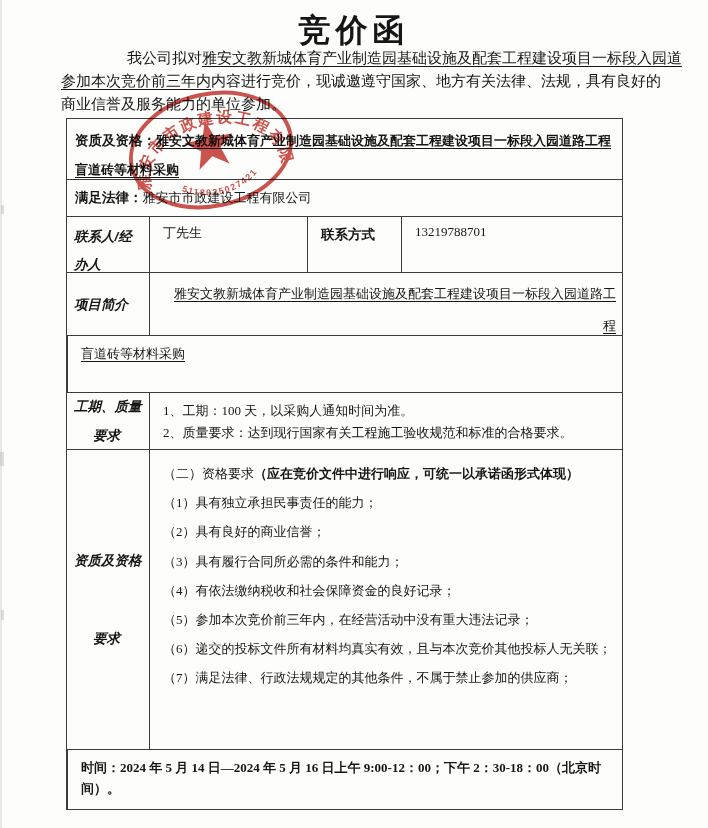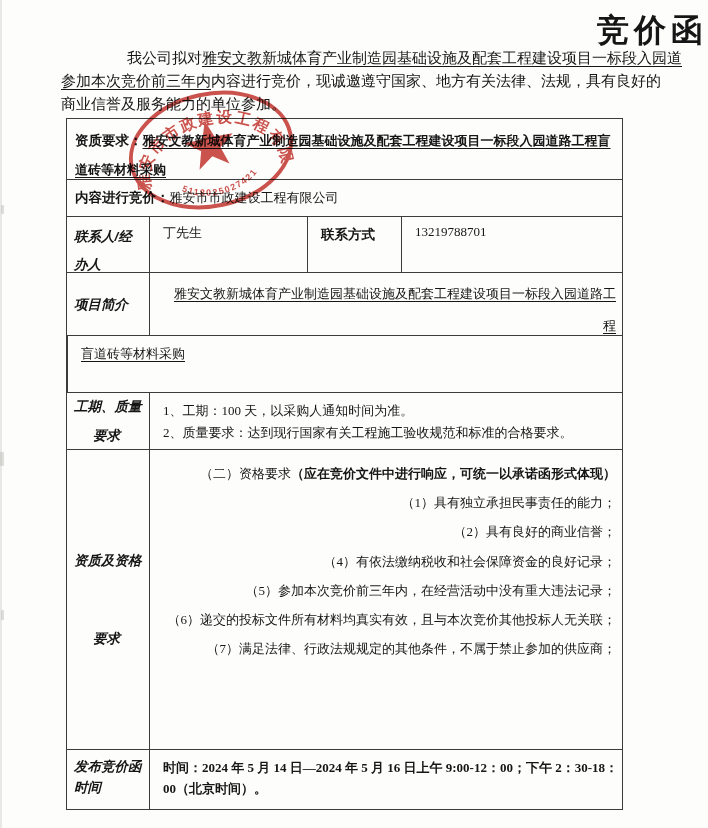--- a/index.html
+++ b/index.html
@@ -7,21 +7,21 @@
     width:708px;height:828px;position:relative;overflow:hidden;
     background:#fdfdfc;
     font-family:"Liberation Serif","DejaVu Serif",serif;
     color:#161616;
   }
   .scan-edge{position:absolute;left:0;top:0;width:2px;height:828px;background:#e8e8e6;}
   .speck{position:absolute;background:#b5b5b2;opacity:.45;border-radius:1px;}
 
   
   .doc-title{
-    position:absolute;top:9px;left:0;width:708px;text-align:right;
+    position:absolute;top:9px;left:0;width:708px;text-align:center;
     font-size:32px;font-weight:bold;letter-spacing:5px;
     font-family:"Liberation Serif","DejaVu Serif",serif;
   }
 
   
   .intro{
     position:absolute;left:28px;top:47px;width:660px;
     font-size:15px;line-height:23px;white-space:nowrap;margin-left:33px;
   }
   .intro .l1{padding-left:66px;}
@@ -62,21 +62,21 @@
   .r-brief .content{line-height:32px;padding-top:5px;text-align:right;}
   .r-scope{height:57px;}
   .r-scope .lblcell{line-height:28px;}
   .r-scope .content{padding-top:9px;}
   .r-schedule{height:57px;}
   .r-schedule .lblcell{line-height:29px;}
   .r-schedule .content{line-height:21.5px;padding-top:7px;}
   .r-qual{height:300px;}
   .r-qual .lblcell{line-height:30px;gap:48px;}
   .r-qual .content{padding-top:9px;}
-  .r-qual .qline{line-height:29.2px;text-align:right;}
+  .r-qual .qline{line-height:29.2px;}
   .r-qual .qpara{line-height:29.2px;}
   .r-publish{height:60px;}
   .r-publish .lblcell{justify-content:flex-start;padding-top:6px;line-height:21px;}
   .r-publish .content{font-weight:bold;line-height:21px;padding-top:7px;padding-right:4px;}
 
   
   .stamp{
     position:absolute;left:118px;top:82px;width:186px;height:136px;
     mix-blend-mode:multiply;opacity:.87;
     transform:rotate(-12deg);
@@ -96,27 +96,27 @@
 <div class="intro">
   <div class="l1"><span>我公司拟对</span><span class="u">雅安文教新城体育产业制造园基础设施及配套工程建设项目一标段入园道</span></div>
   <div><span class="u">参加本次竞价前三年内</span><span>内容进行竞价，现诚邀遵守国家、地方有关法律、法规，具有良好的</span></div>
   <div>商业信誉及服务能力的单位参加。</div>
 </div>
 
 <div class="tbl">
 
   <div class="row r-name">
     <div class="cell full">
-      <span class="blbl">资质要求：</span><span class="u val">雅安文教新城体育产业制造园基础设施及配套工程建设项目一标段入园道路工程盲道砖等材料采购</span>
+      <span class="blbl">资质及资格：</span><span class="u val">雅安文教新城体育产业制造园基础设施及配套工程建设项目一标段入园道路工程盲道砖等材料采购</span>
     </div>
   </div>
 
   <div class="row r-purchaser">
     <div class="cell full">
-      <span class="blbl">内容进行竞价：</span><span>雅安市市政建设工程有限公司</span>
+      <span class="blbl">满足法律：</span><span>雅安市市政建设工程有限公司</span>
     </div>
   </div>
 
   <div class="row r-contact">
     <div class="cell lblcell">
       <div>联系人/经</div>
       <div>办人</div>
     </div>
     <div class="cell content c2">丁先生</div>
     <div class="cell content c3 blbl">联系方式</div>
@@ -149,32 +149,29 @@
 
   <div class="row r-qual">
     <div class="cell lblcell">
       <div>资质及资格</div>
       <div class="ln2c">要求</div>
     </div>
     <div class="cell content">
       <div class="qline"><span>（二）资格要求</span><span class="blbl" style="font-family:'Liberation Serif','DejaVu Serif',serif;font-size:13px;">（应在竞价文件中进行响应，可统一以承诺函形式体现）</span></div>
       <div class="qline">（1）具有独立承担民事责任的能力；</div>
       <div class="qline">（2）具有良好的商业信誉；</div>
+      <div class="qline">（3）具有履行合同所必需的条件和能力；</div>
       <div class="qline">（4）有依法缴纳税收和社会保障资金的良好记录；</div>
       <div class="qline">（5）参加本次竞价前三年内，在经营活动中没有重大违法记录；</div>
       <div class="qline">（6）递交的投标文件所有材料均真实有效，且与本次竞价其他投标人无关联；</div>
       <div class="qline">（7）满足法律、行政法规规定的其他条件，不属于禁止参加的供应商；</div>
     </div>
   </div>
 
   <div class="row r-publish">
-    <div class="cell lblcell">
-      <div>发布竞价函</div>
-      <div>时间</div>
-    </div>
     <div class="cell content">时间：2024 年 5 月 14 日—2024 年 5 月 16 日上午 9:00-12：00；下午 2：30-18：00（北京时间）。</div>
   </div>
 
 </div>
 
 <svg class="stamp" viewBox="-93 -68 186 136">
   <ellipse cx="0" cy="0" rx="81" ry="56" fill="none" stroke-width="4" stroke="#c53a33"></ellipse>
   <polygon points="0,-30 6.1,-12.4 24.7,-12 9.9,-0.8 15.3,17 0,6.4 -15.3,17 -9.9,-0.8 -24.7,-12 -6.1,-12.4" fill="#c53a33"></polygon>
   <defs>
     <path id="arcTop" d="M -66 30 A 67 48 0 1 1 66 30" fill="none"></path>

